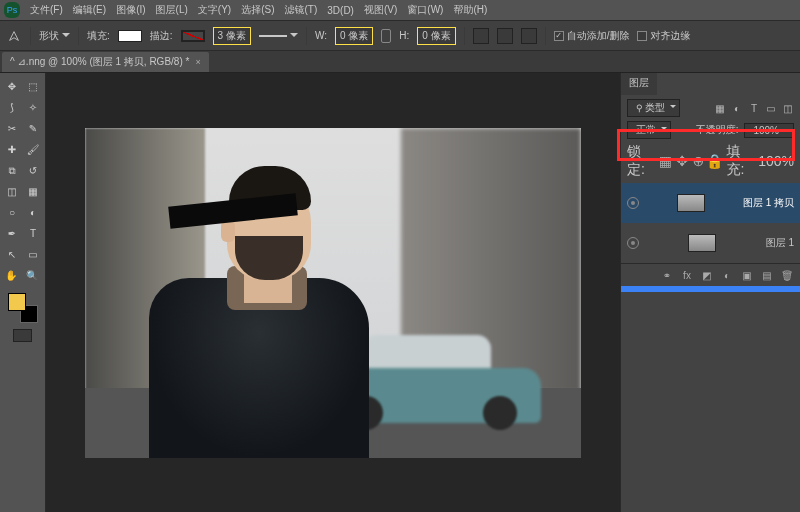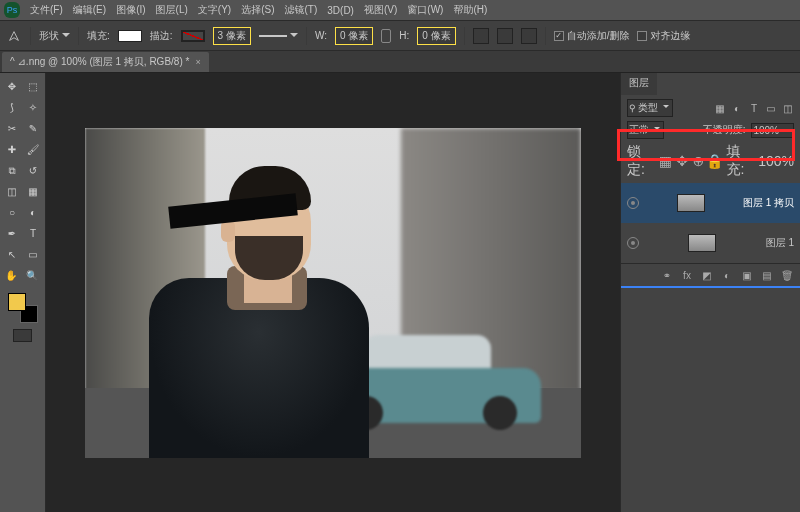--- a/index.html
+++ b/index.html
@@ -45,25 +45,25 @@
   .man { position:absolute; left:64px; bottom:0; width:230px; height:310px; }
   .jacket { position:absolute; bottom:0; left:0; width:220px; height:180px; background:radial-gradient(ellipse at 50% 30%, #2a2f33 0%, #12161a 70%); border-radius:40px 50px 0 0;}
   .neck { position:absolute; bottom:155px; left:95px; width:48px; height:36px; background:#d8b394;}
   .scarf { position:absolute; bottom:148px; left:78px; width:80px; height:44px; background:#7a6655; border-radius:8px;}
   .head { position:absolute; bottom:178px; left:78px; width:84px; height:100px; background:#e0bd9c; border-radius:42px 42px 36px 36px;}
   .beard { position:absolute; bottom:0; left:8px; width:68px; height:44px; background:#3a2f28; border-radius:0 0 30px 30px;}
   .hair { position:absolute; top:-14px; left:2px; width:82px; height:44px; background:#1a1612; border-radius:42px 42px 10px 10px;}
   .ear { position:absolute; top:40px; left:-6px; width:14px;height:22px;background:#d9b392;border-radius:6px;}
   .bar-eyes { position:absolute; bottom:236px; left:84px; width:128px; height:22px; background:#0a0a0a; transform:rotate(-6deg);}
   .right-col { width:180px; background:#434343; border-left:1px solid #2a2a2a; display:flex; flex-direction:column; }
-  .panel { border-bottom:2px solid #3b82f6; }
+  .panel { border-bottom:6px solid #3b82f6; }
   .panel-tab { background:#3a3a3a; padding:3px 8px; font-size:10px; display:inline-block; border-bottom:2px solid #3a3a3a;}
   .panel-body { padding:4px 6px; font-size:10px; display:flex; flex-direction:column; gap:4px;}
   .panel-row { display:flex; align-items:center; gap:6px; }
-  .panel-row .dd2 { background:#3a3a3a; border:1px solid #222; padding:1px 14px 1px 1px; position:relative;}
+  .panel-row .dd2 { background:#3a3a3a; border:1px solid #222; padding:1px 14px 1px 8px; position:relative;}
   .panel-row .dd2::after{content:"";position:absolute;right:3px;top:5px;border:3px solid transparent;border-top-color:#c8c8c8;}
   .panel-row .icons { display:flex; gap:5px; margin-left:auto;}
   .panel-row .icons span{width:12px;height:12px;display:inline-flex;align-items:center;justify-content:center;color:#b8b8b8;font-size:10px;}
   .lockrow { display:flex; align-items:center; gap:4px; font-size:14px;}
   .lockrow .ic{width:14px;height:14px;display:inline-flex;align-items:center;justify-content:center;color:#aaa;}
   .layers-list { padding:0; }
   .layer { display:flex; align-items:center; gap:2px; padding:3px 6px; height:40px;justify-content:space-between;}
   .layer .eye { width:12px;height:12px;border:1px solid #888;border-radius:50%;position:relative;}
   .layer .eye::after{content:"";position:absolute;top:3px;left:3px;width:4px;height:4px;background:#888;border-radius:50%;}
   .layer .thumb { width:28px; height:18px; background:linear-gradient(#bbb,#888); border:1px solid #222;}

